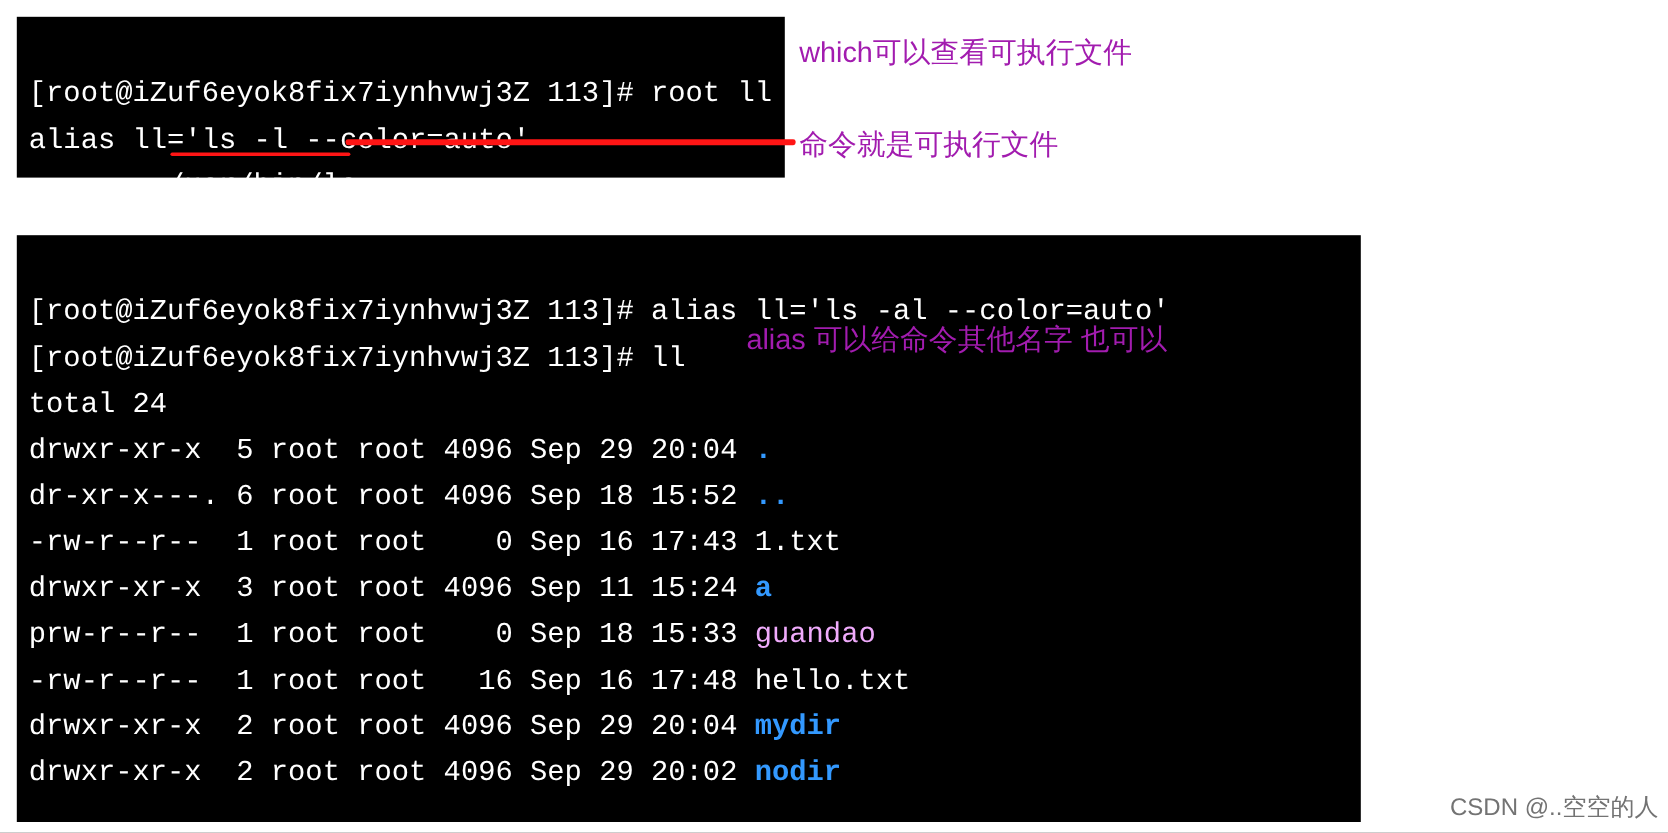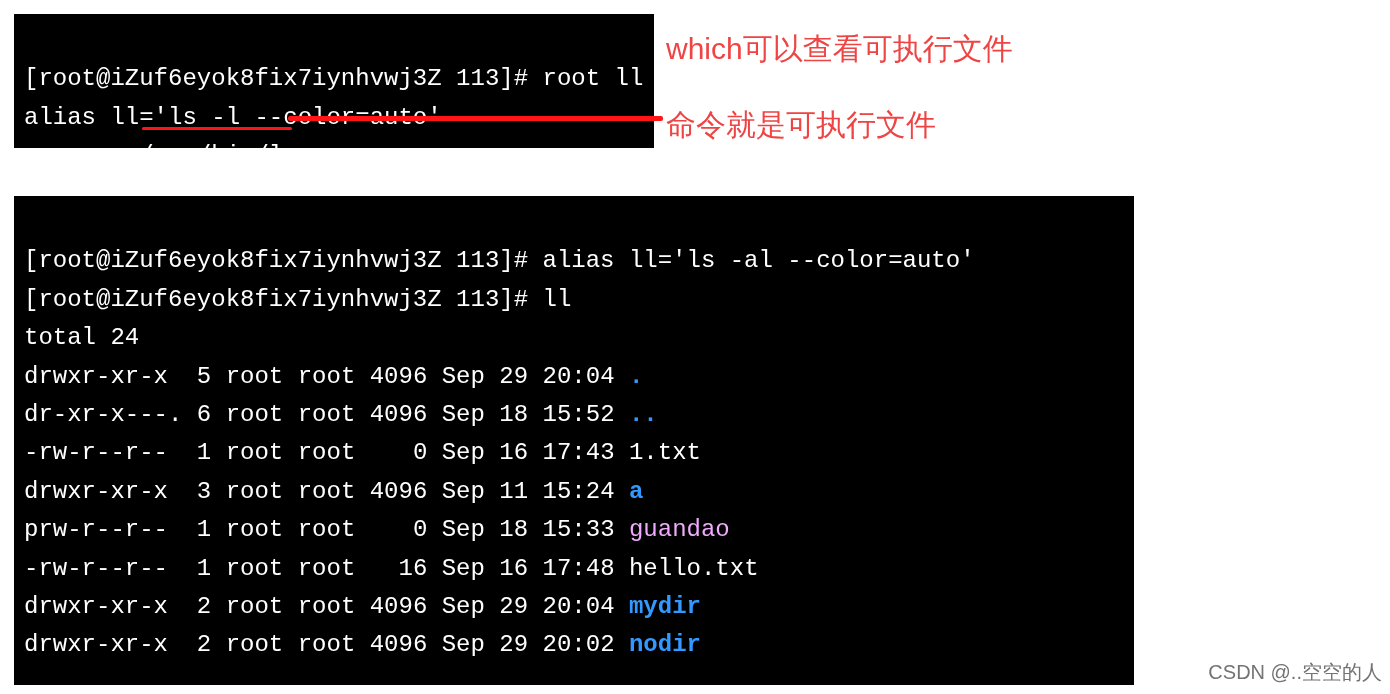--- a/index.html
+++ b/index.html
@@ -32,23 +32,23 @@
     }
     .block2 {
       position: absolute;
       top: 196px;
       left: 14px;
       width: 1120px;
       height: 489px;
     }
     .annotation {
       position: absolute;
-      color: #ef4444;
+      color: #a21caf;
       font-family: "Microsoft YaHei", "SimSun", sans-serif;
-      font-size: 30px;
+      font-size: 24px;
       line-height: 1.4;
     }
     .ann1 {
       top: 28px;
       left: 666px;
     }
     .ann2 {
       top: 104px;
       left: 666px;
     }
@@ -108,16 +108,16 @@
 <div class="annotation ann2">命令就是可执行文件</div>
 
 <div class="terminal-block block2">
 <span>[root@iZuf6eyok8fix7iynhvwj3Z 113]# </span><span>alias ll='ls -al --color=auto'</span>
 <span>[root@iZuf6eyok8fix7iynhvwj3Z 113]# </span><span>ll</span>
 <span>total 24</span>
 <div id="ls-rows"><div><span>drwxr-xr-x </span><span> 5</span><span> root</span><span> root</span><span> 4096</span><span> Sep 29 20:04 </span><span class="dir-color">.</span></div><div><span>dr-xr-x---.</span><span> 6</span><span> root</span><span> root</span><span> 4096</span><span> Sep 18 15:52 </span><span class="dir-color">..</span></div><div><span>-rw-r--r-- </span><span> 1</span><span> root</span><span> root</span><span>    0</span><span> Sep 16 17:43 </span><span class="">1.txt</span></div><div><span>drwxr-xr-x </span><span> 3</span><span> root</span><span> root</span><span> 4096</span><span> Sep 11 15:24 </span><span class="dir-color">a</span></div><div><span>prw-r--r-- </span><span> 1</span><span> root</span><span> root</span><span>    0</span><span> Sep 18 15:33 </span><span class="pipe-color">guandao</span></div><div><span>-rw-r--r-- </span><span> 1</span><span> root</span><span> root</span><span>   16</span><span> Sep 16 17:48 </span><span class="">hello.txt</span></div><div><span>drwxr-xr-x </span><span> 2</span><span> root</span><span> root</span><span> 4096</span><span> Sep 29 20:04 </span><span class="dir-color">mydir</span></div><div><span>drwxr-xr-x </span><span> 2</span><span> root</span><span> root</span><span> 4096</span><span> Sep 29 20:02 </span><span class="dir-color">nodir</span></div></div>
 </div>
 
 <div class="annotation ann3">
-  <br>
+  <span>alias 可以给命令其他名字  也可以</span><br>
 </div>
 
 <div class="watermark">CSDN @..空空的人</div>
 
 </body></html>

